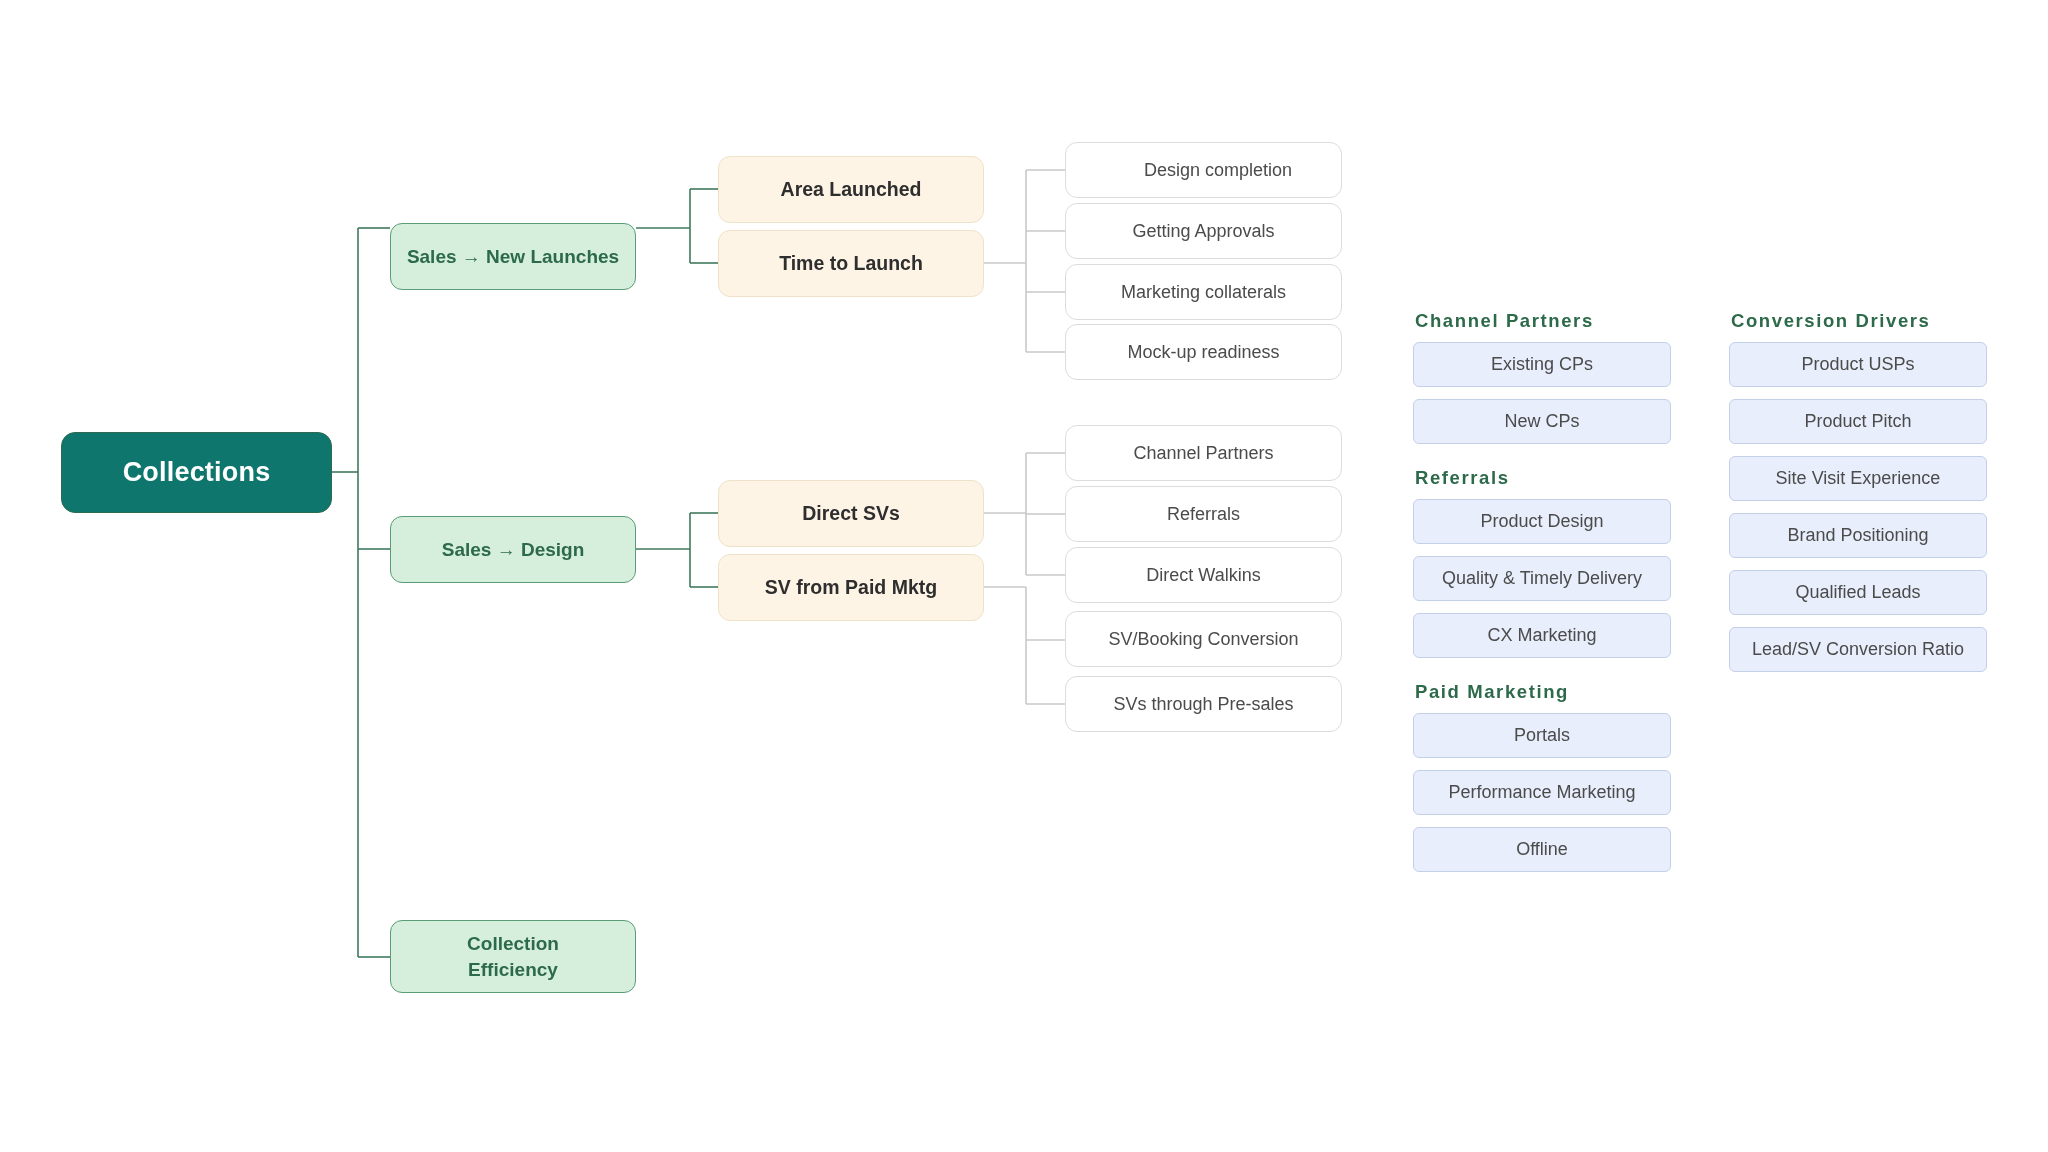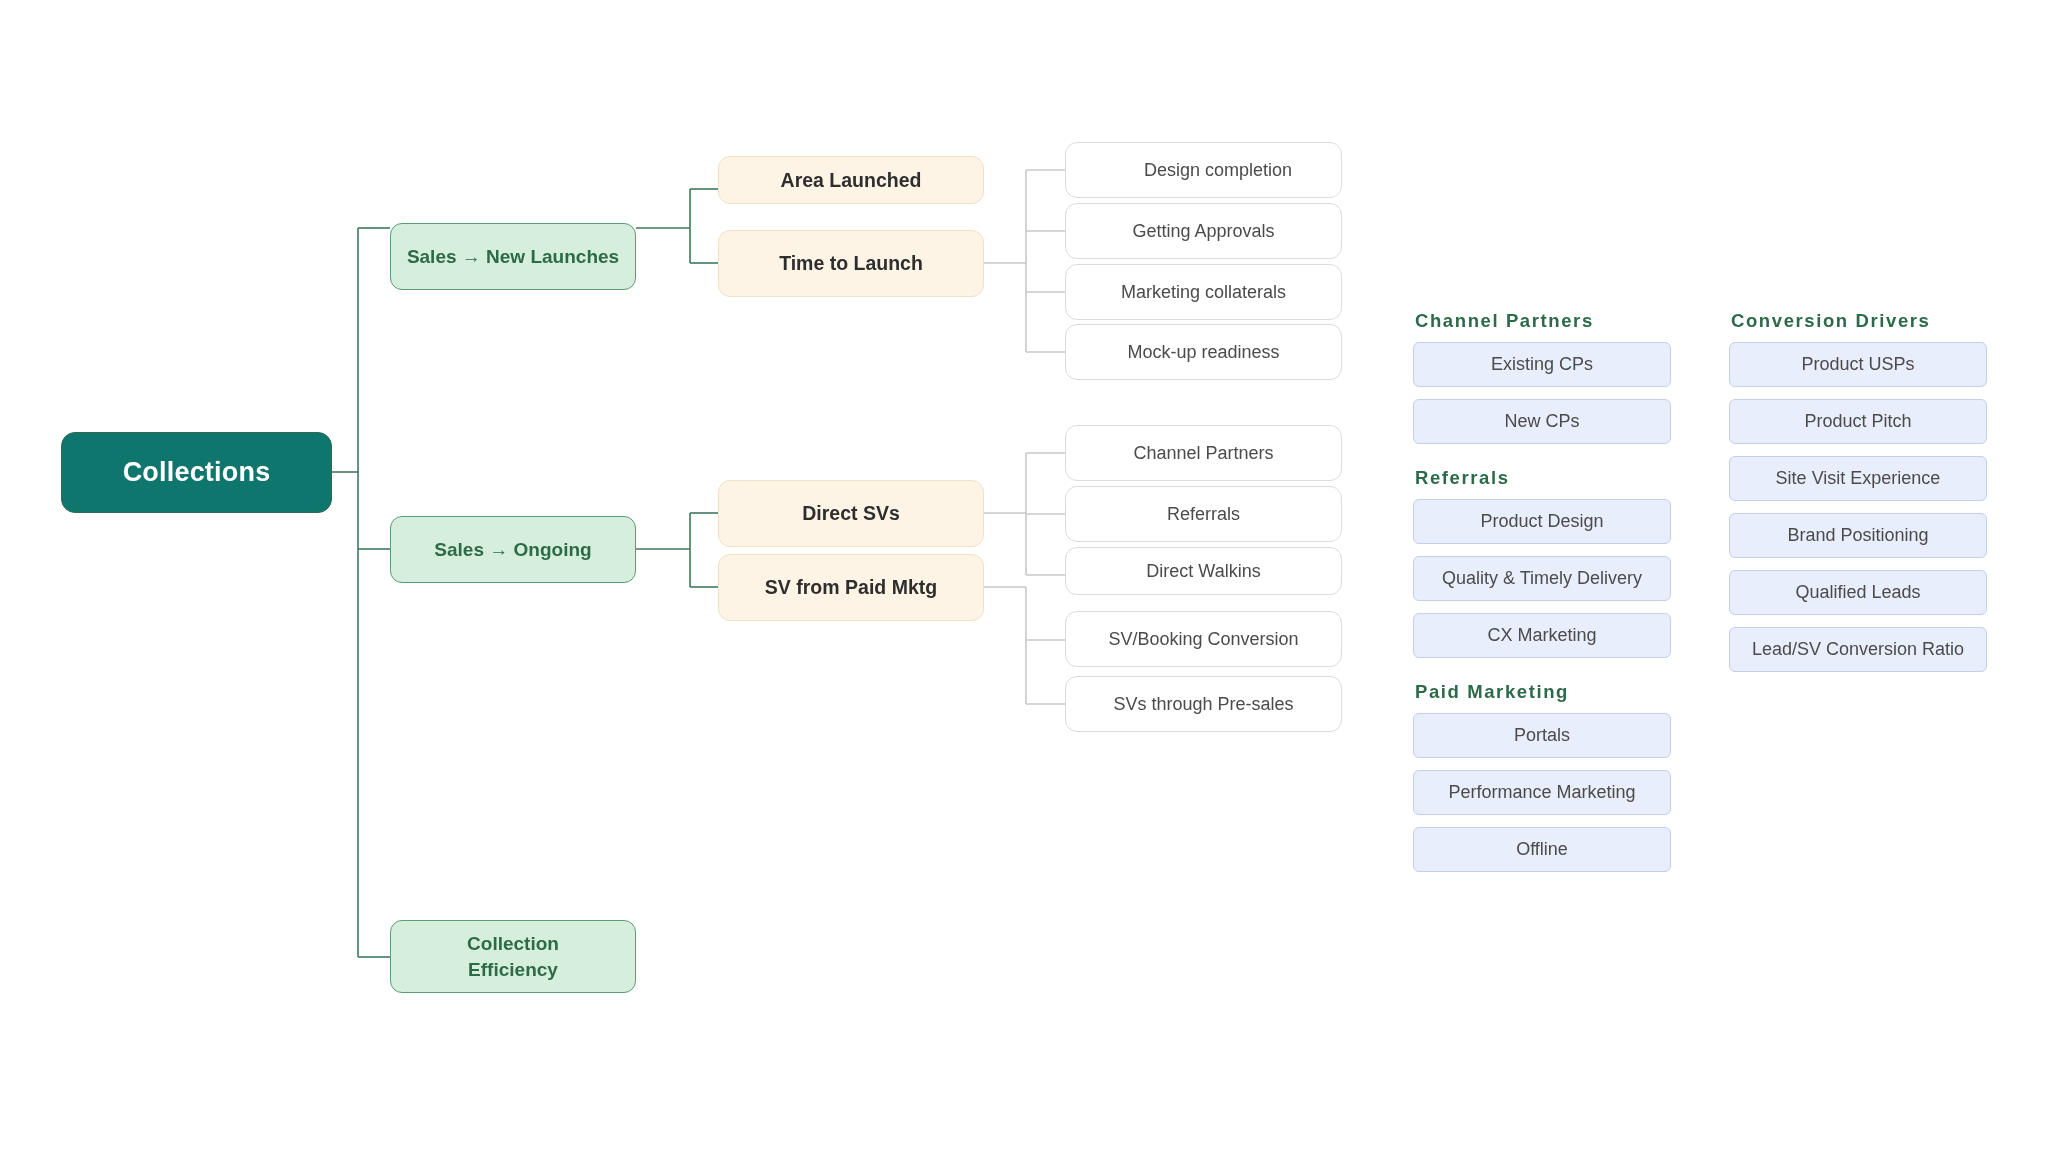--- a/index.html
+++ b/index.html
@@ -135,21 +135,21 @@
   </svg>
 
   <div class="node root" style="left:61px;top:432px;width:271px;height:81px;">
     <span>Collections</span>
   </div>
 
   <div class="node branch" style="left:390px;top:194px;width:246px;height:67px;margin-top:29px;">
     <span>Sales → New Launches</span>
   </div>
 
-  <div class="node sub" style="left:718px;top:156px;width:266px;height:48px;">
+  <div class="node sub" style="left:718px;top:156px;width:266px;height:67px;">
     <span>Area Launched</span>
   </div>
 
   <div class="node sub" style="left:718px;top:230px;width:266px;height:67px;">
     <span>Time to Launch</span>
   </div>
 
   <div class="node leaf" style="left:1065px;top:142px;width:277px;height:56px;padding-left:29px;">
     <span>Design completion</span>
   </div>
@@ -157,38 +157,38 @@
     <span>Getting Approvals</span>
   </div>
   <div class="node leaf" style="left:1065px;top:264px;width:277px;height:56px;">
     <span>Marketing collaterals</span>
   </div>
   <div class="node leaf" style="left:1065px;top:324px;width:277px;height:56px;">
     <span>Mock-up readiness</span>
   </div>
 
   <div class="node branch" style="left:390px;top:516px;width:246px;height:67px;">
-    <span>Sales → Ongoing</span>
+    <span>Sales → Design</span>
   </div>
 
   <div class="node sub" style="left:718px;top:480px;width:266px;height:67px;">
     <span>Direct SVs</span>
   </div>
 
   <div class="node sub" style="left:718px;top:554px;width:266px;height:67px;">
     <span>SV from Paid Mktg</span>
   </div>
 
   <div class="node leaf" style="left:1065px;top:425px;width:277px;height:56px;">
     <span>Channel Partners</span>
   </div>
   <div class="node leaf" style="left:1065px;top:486px;width:277px;height:56px;">
     <span>Referrals</span>
   </div>
-  <div class="node leaf" style="left:1065px;top:547px;width:277px;height:48px;justify-content:center;">
+  <div class="node leaf" style="left:1065px;top:547px;width:277px;height:56px;justify-content:center;">
     <span>Direct Walkins</span>
   </div>
   <div class="node leaf" style="left:1065px;top:611px;width:277px;height:56px;">
     <span>SV/Booking Conversion</span>
   </div>
   <div class="node leaf" style="left:1065px;top:676px;width:277px;height:56px;">
     <span>SVs through Pre-sales</span>
   </div>
 
   <div class="node branch" style="left:390px;top:920px;width:246px;height:73px;flex-direction:column;">

